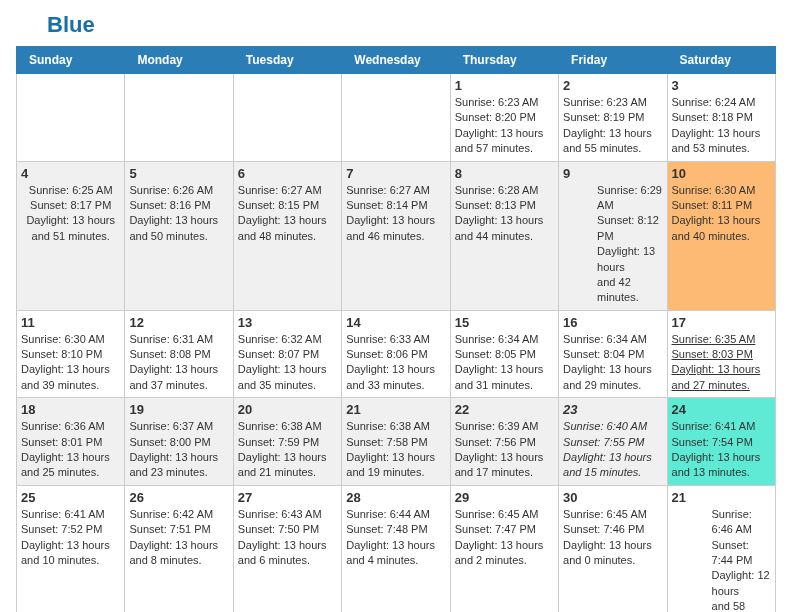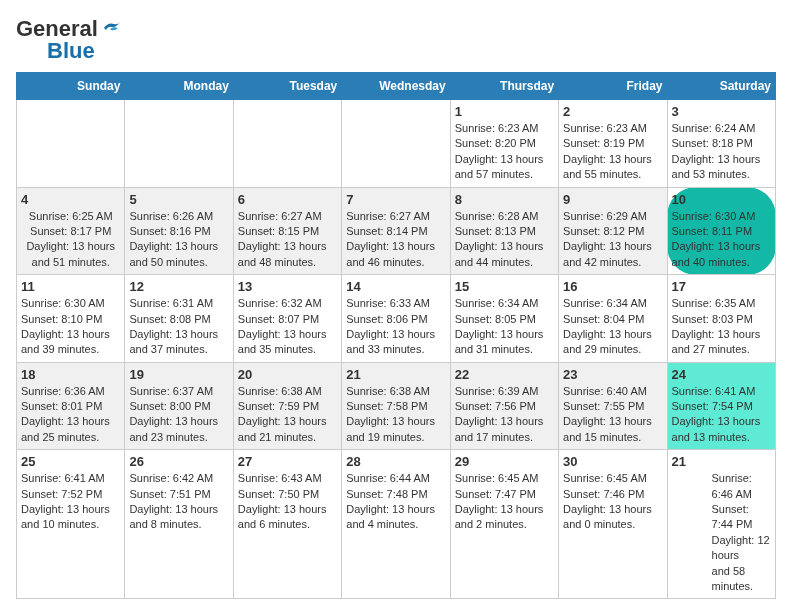--- a/index.html
+++ b/index.html
@@ -38,22 +38,22 @@
       color: #333;
     }
     .calendar {
       width: 100%;
       border-collapse: collapse;
       font-size: 11px;
     }
     .calendar th {
       background: #2a7db5;
       color: #fff;
-      padding: 6px 4px;
-      text-align: right;
+      padding: 6px 12px;
+      text-align: left;
       font-size: 12px;
       font-weight: bold;
       border: 1px solid #2a7db5;
     }
     .calendar td {
       border: 1px solid #ccc;
       vertical-align: top;
       padding: 4px;
       width: calc(100% / 7);
       min-height: 80px;
@@ -79,27 +79,20 @@
     }
     .calendar tr:nth-child(2) td.empty-cell {
       background: #fff;
     }
   </style>
 </head>
 <body>
 
 <div class="header">
   <div class="logo">
-    <div class="logo-row">
-      <span style="font-size:22px;font-weight:bold;color:#333;">General</span>
-      <svg width="22" height="20" viewBox="0 0 22 20" style="margin-left:2px;margin-top:2px;">
-        <path d="M4,8 Q8,2 14,4 Q18,5 20,2 Q16,8 12,7 Q8,6 6,10 Z" fill="#1a6fa8"></path>
-        <path d="M10,9 Q14,6 18,8 Q15,11 11,10 Z" fill="#2a9fd6"></path>
-      </svg>
-    </div>
     <span style="font-size:22px;font-weight:bold;color:#1a6fa8;margin-top:-4px;margin-left:31px;">Blue</span>
   </div>
   <div class="title-section">
     <div class="main-title"></div>
     <div class="subtitle"></div>
   </div>
 </div>
 
 <table class="calendar">
   <thead>
@@ -172,26 +165,26 @@
         </td>
         <td style="background: rgb(240, 240, 240);">
           <span class="day-number">8</span>
           <div class="day-info" style="white-space: pre-line;">Sunrise: 6:28 AM
 Sunset: 8:13 PM
 Daylight: 13 hours
 and 44 minutes.</div>
         </td>
         <td style="background: rgb(240, 240, 240);">
           <span class="day-number">9</span>
-          <div class="day-info" style="white-space: pre-line;">Sunrise: 6:29 AM
+          <div class="day-info" style="white-space: pre-line; margin-left: 34px;">Sunrise: 6:29 AM
 Sunset: 8:12 PM
 Daylight: 13 hours
 and 42 minutes.</div>
         </td>
-        <td style="background: #14b8a6; border-radius: 29px;">
+        <td style="background: #fdba74;">
           <span class="day-number">10</span>
           <div class="day-info" style="white-space: pre-line;">Sunrise: 6:30 AM
 Sunset: 8:11 PM
 Daylight: 13 hours
 and 40 minutes.</div>
         </td>
       </tr>
       <tr>
         <td style="background: rgb(255, 255, 255);">
           <span class="day-number">11</span>
@@ -230,21 +223,21 @@
         </td>
         <td style="background: rgb(255, 255, 255);">
           <span class="day-number">16</span>
           <div class="day-info" style="white-space: pre-line;">Sunrise: 6:34 AM
 Sunset: 8:04 PM
 Daylight: 13 hours
 and 29 minutes.</div>
         </td>
         <td style="background: rgb(255, 255, 255);">
           <span class="day-number">17</span>
-          <div class="day-info" style="white-space: pre-line;">Sunrise: 6:35 AM
+          <div class="day-info" style="white-space: pre-line; text-decoration: underline;">Sunrise: 6:35 AM
 Sunset: 8:03 PM
 Daylight: 13 hours
 and 27 minutes.</div>
         </td>
       </tr>
       <tr>
         <td style="background: rgb(240, 240, 240);">
           <span class="day-number">18</span>
           <div class="day-info" style="white-space: pre-line;">Sunrise: 6:36 AM
 Sunset: 8:01 PM
@@ -272,21 +265,21 @@
 Daylight: 13 hours
 and 19 minutes.</div>
         </td>
         <td style="background: rgb(240, 240, 240);">
           <span class="day-number">22</span>
           <div class="day-info" style="white-space: pre-line;">Sunrise: 6:39 AM
 Sunset: 7:56 PM
 Daylight: 13 hours
 and 17 minutes.</div>
         </td>
-        <td style="background: rgb(240, 240, 240);">
+        <td style="background: rgb(240, 240, 240); font-style: italic;">
           <span class="day-number">23</span>
           <div class="day-info" style="white-space: pre-line;">Sunrise: 6:40 AM
 Sunset: 7:55 PM
 Daylight: 13 hours
 and 15 minutes.</div>
         </td>
         <td style="background: #5eead4; margin-top: 16px;">
           <span class="day-number">24</span>
           <div class="day-info" style="white-space: pre-line;">Sunrise: 6:41 AM
 Sunset: 7:54 PM

